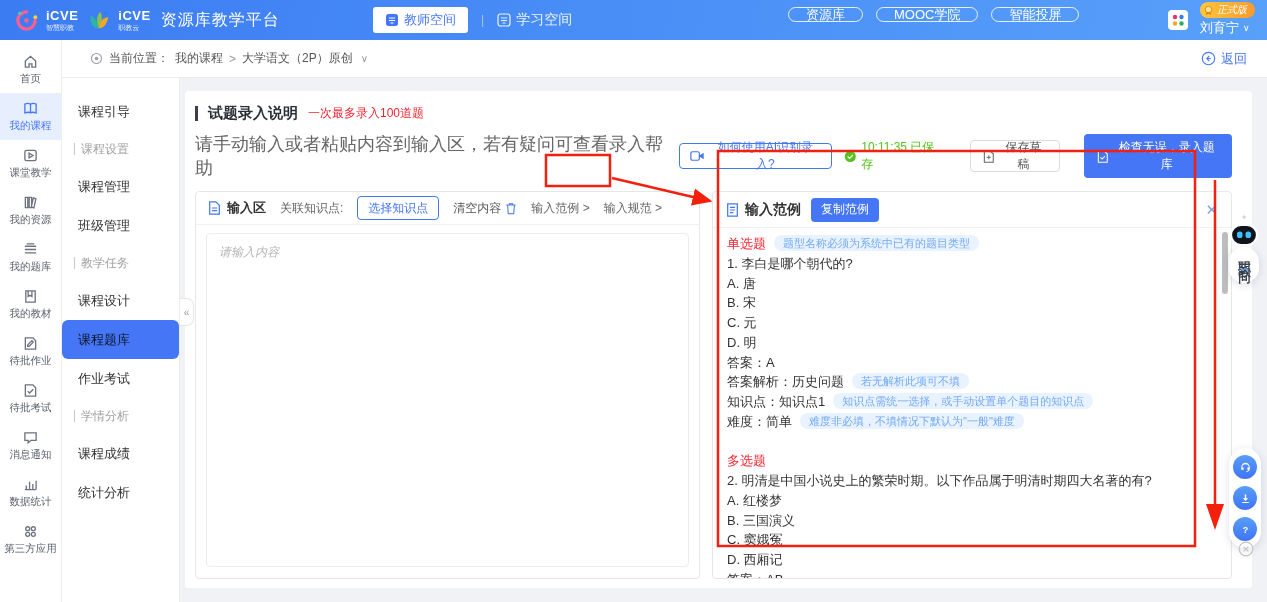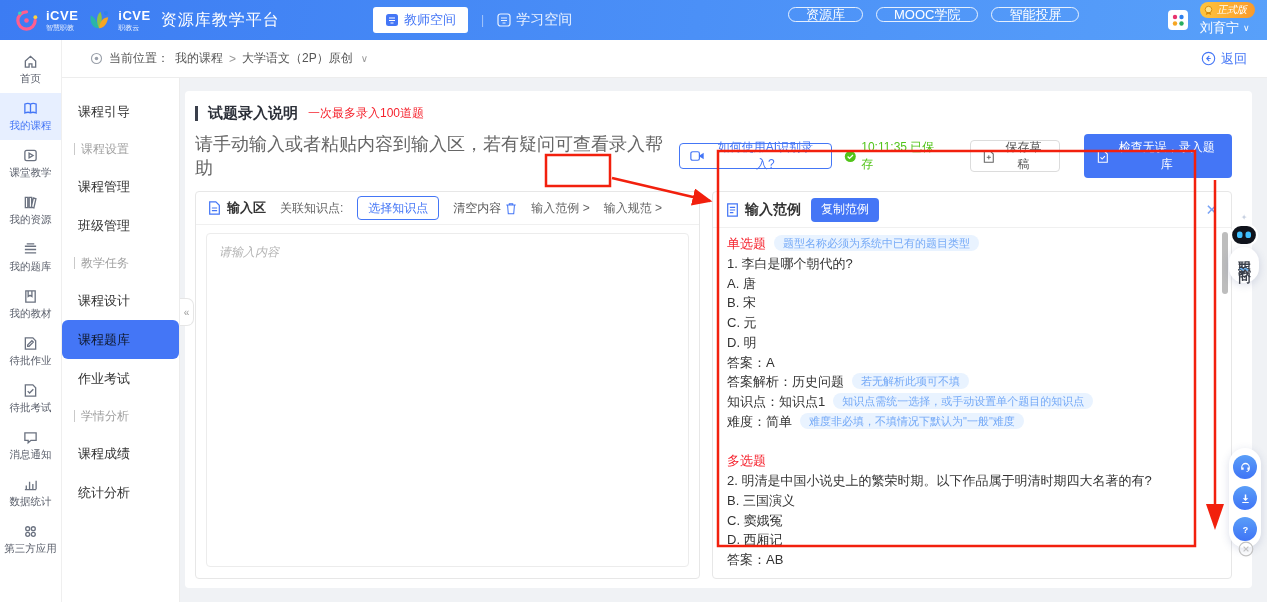--- a/index.html
+++ b/index.html
@@ -442,20 +442,21 @@
             <div class="sample-line"><span>B. 宋</span></div>
             <div class="sample-line"><span>C. 元</span></div>
             <div class="sample-line"><span>D. 明</span></div>
             <div class="sample-line"><span>答案：A</span></div>
             <div class="sample-line"><span>答案解析：历史问题</span><span class="badge">若无解析此项可不填</span></div>
             <div class="sample-line"><span>知识点：知识点1</span><span class="badge">知识点需统一选择，或手动设置单个题目的知识点</span></div>
             <div class="sample-line"><span>难度：简单</span><span class="badge">难度非必填，不填情况下默认为"一般"难度</span></div>
             <div class="sample-line">&nbsp;</div>
             <div class="sample-line red"><span>多选题</span></div>
             <div class="sample-line"><span>2. 明清是中国小说史上的繁荣时期。以下作品属于明清时期四大名著的有?</span></div>
+            <div class="sample-line"><span>A. 红楼梦</span></div>
             <div class="sample-line"><span>B. 三国演义</span></div>
             <div class="sample-line"><span>C. 窦娥冤</span></div>
             <div class="sample-line"><span>D. 西厢记</span></div>
             <div class="sample-line"><span>答案：AB</span></div>
           </div>
         <div class="rp-scrollbar"></div>
       </div>
     </div>
   </div>
 </div>

